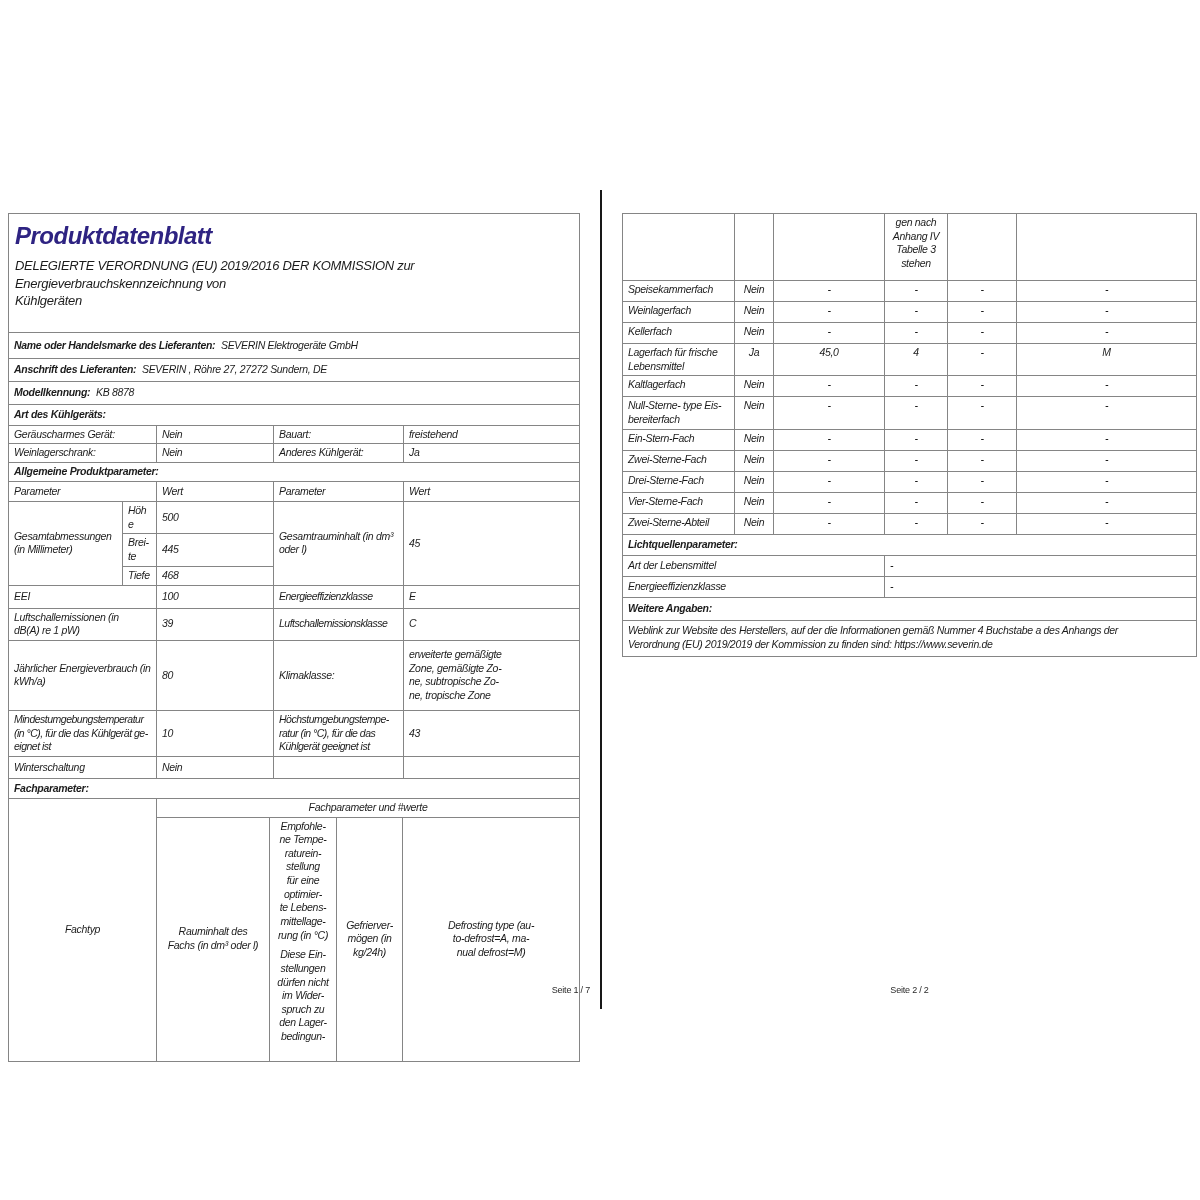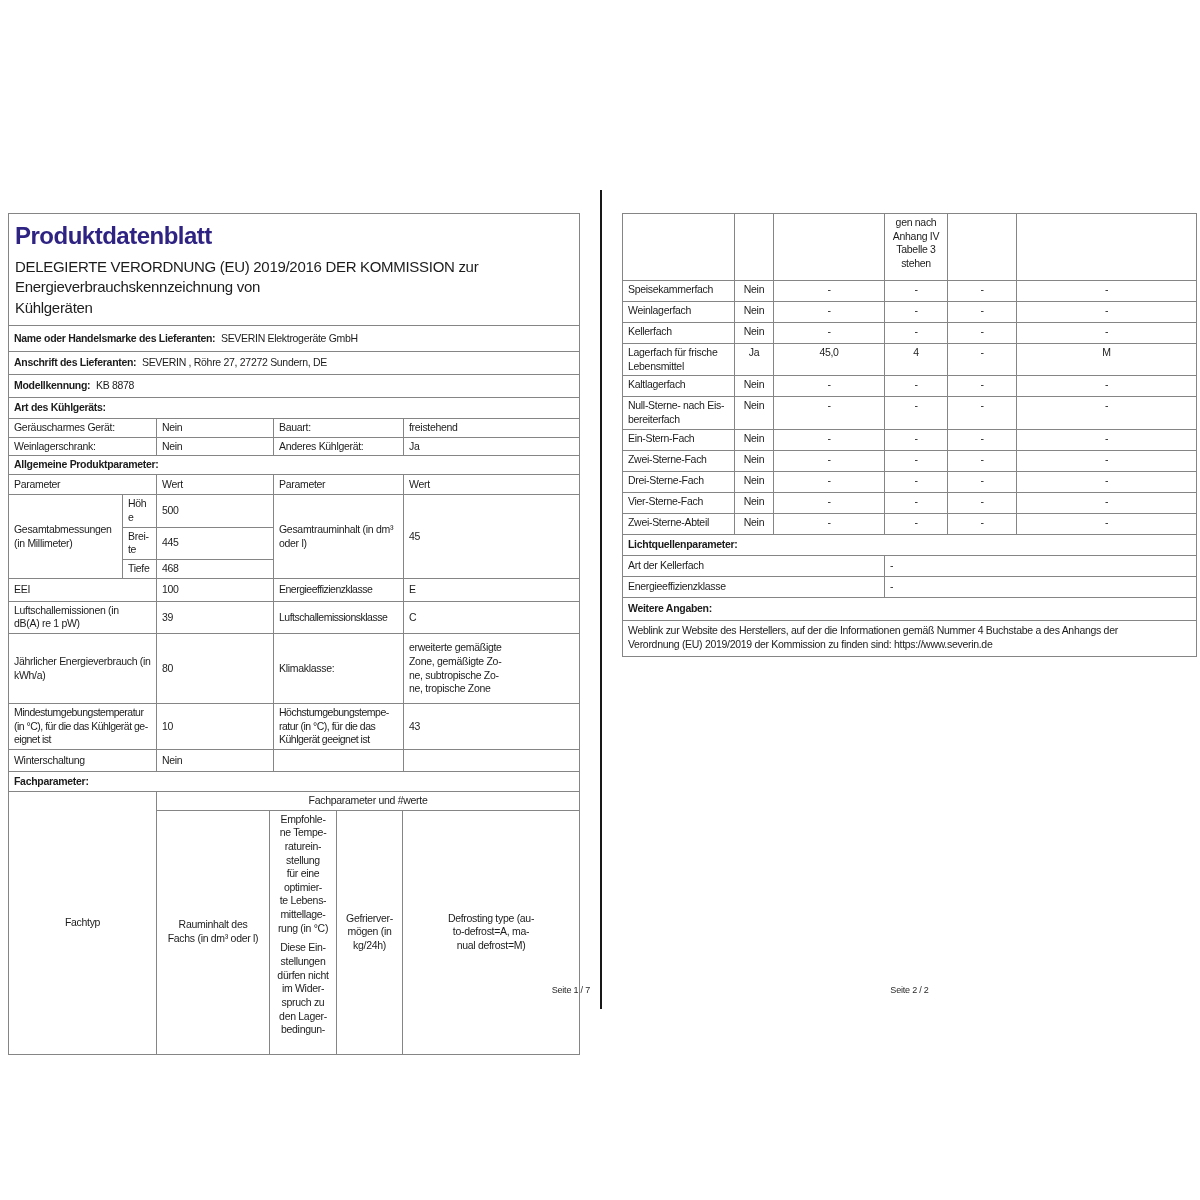--- a/index.html
+++ b/index.html
@@ -1,37 +1,37 @@
 <!DOCTYPE html>
 <html><head>
 <meta charset="utf-8">
 <style>
   html,body{margin:0;padding:0;}
   body{
     width:1200px;height:1200px;background:#ffffff;position:relative;
     font-family:"Liberation Sans","DejaVu Sans",sans-serif;color:#1c1c1c;
   }
-  .page{position:absolute;}
+  .page{position:absolute;font-style:italic;}
   .page1{left:8px;top:213px;width:571px;}
   .page2{left:622px;top:213px;width:574px;}
   .page-divider{position:absolute;left:600px;top:190px;width:2px;height:819px;background:#181818;}
   table{border-collapse:collapse;table-layout:fixed;width:100%;}
   td{
     border:1px solid #858585;padding:2px 5px;font-size:10.5px;line-height:1.3;
     letter-spacing:-0.3px;vertical-align:middle;overflow-wrap:break-word;
   }
   .t2{margin-top:-1px;}
   .pre{white-space:pre-line;}
   .b{font-weight:bold;}
   .c{text-align:center;}
   .top{vertical-align:top;}
   .tight{letter-spacing:-0.5px;}
   .val{margin-left:3px;}
   h1.doc-title{font-size:24px;font-weight:bold;color:#2e2382;margin:2px 0 0 0;letter-spacing:-0.5px;}
-  .reg{margin:6px 0 3px 0;font-size:15px;white-space:pre-line;letter-spacing:-0.3px;line-height:1.35;}
+  .reg{margin:6px 0 18px 0;font-size:13px;white-space:pre-line;letter-spacing:-0.3px;line-height:1.35;}
   .titlecell{padding:4px 6px;}
   .t3 td{height:16px;vertical-align:top;}
   .t3 .hdrcont{height:62px;}
   .t3 .sect td, .t3 .full td{vertical-align:middle;}
   .footer{position:absolute;font-size:9px;color:#2a2a2a;letter-spacing:-0.2px;}
   .f1{left:8px;top:985px;width:582px;text-align:right;}
   .f2{left:622px;top:985px;width:575px;text-align:center;}
   .gap-top{margin-top:6px;}
 </style>
 </head>
@@ -267,21 +267,21 @@
   </tr>
           <tr>
     <td class="pre">Kaltlagerfach</td>
     <td class="c">Nein</td>
     <td class="c">-</td>
     <td class="c">-</td>
     <td class="c">-</td>
     <td class="c">-</td>
   </tr>
           <tr>
-    <td class="pre">Null-Sterne- nach Eis-
+    <td class="pre">Null-Sterne- type Eis-
 bereiterfach</td>
     <td class="c">Nein</td>
     <td class="c">-</td>
     <td class="c">-</td>
     <td class="c">-</td>
     <td class="c">-</td>
   </tr>
           <tr>
     <td class="pre">Ein-Stern-Fach</td>
     <td class="c">Nein</td>
@@ -321,21 +321,21 @@
     <td class="c">-</td>
     <td class="c">-</td>
     <td class="c">-</td>
   </tr>
         </tbody>
       <tbody>
         <tr class="sect" style="height:21px">
           <td colspan="6" class="b">Lichtquellenparameter:</td>
         </tr>
         <tr class="full" style="height:20px">
-          <td colspan="3">Art der Kellerfach</td>
+          <td colspan="3">Art der Lebensmittel</td>
           <td colspan="3">-</td>
         </tr>
         <tr class="full" style="height:18px">
           <td colspan="3">Energieeffizienzklasse</td>
           <td colspan="3">-</td>
         </tr>
         <tr class="sect" style="height:23px">
           <td colspan="6" class="b">Weitere Angaben:</td>
         </tr>
         <tr class="full" style="height:36px">

